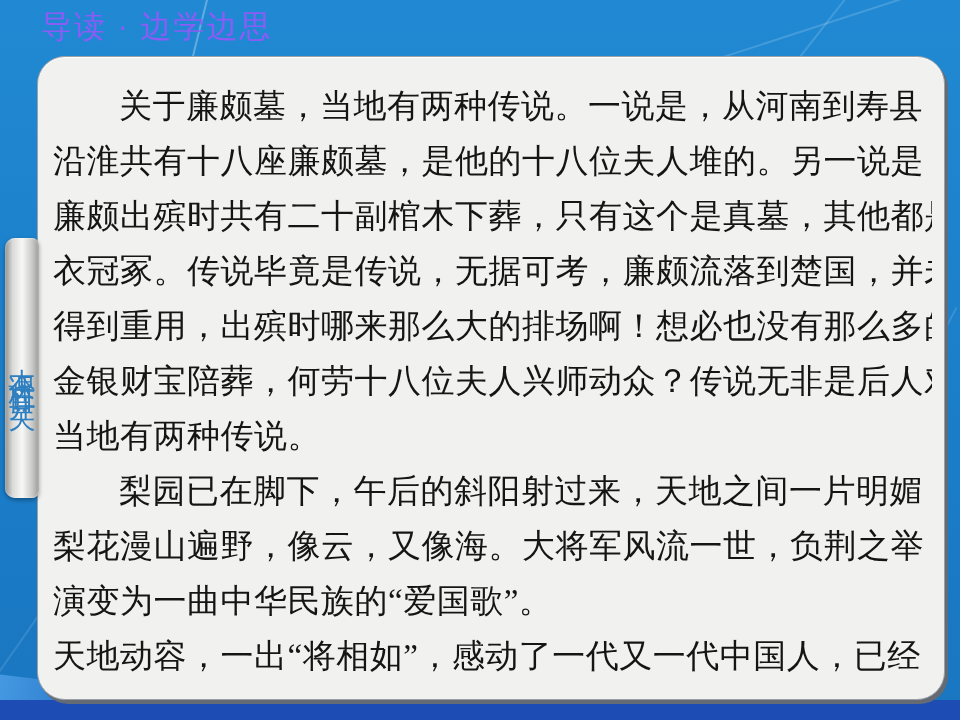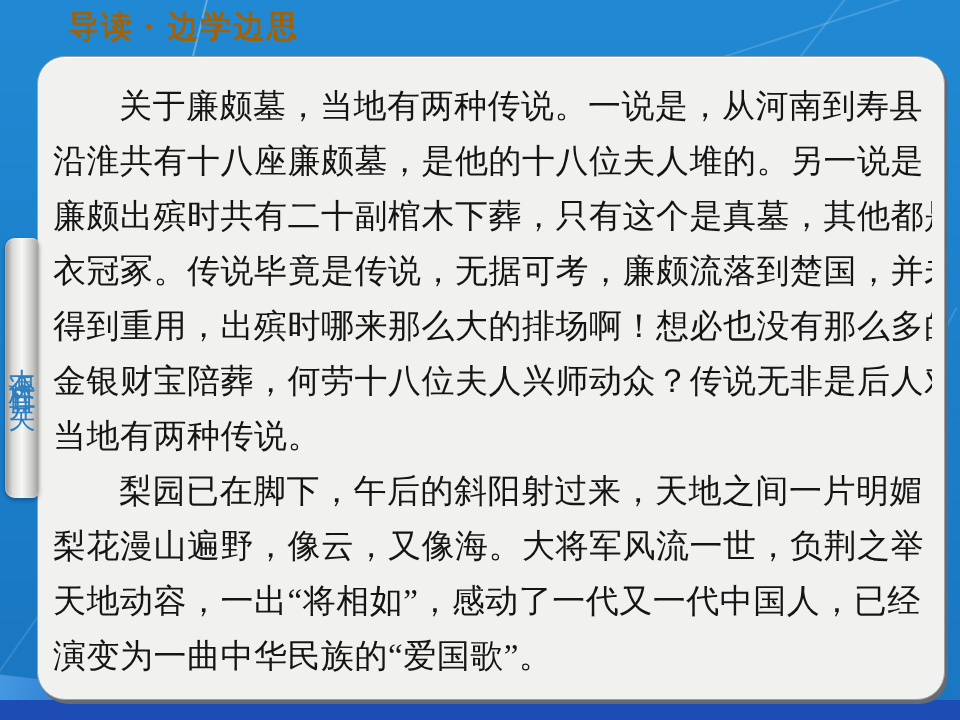--- a/index.html
+++ b/index.html
@@ -23,22 +23,22 @@
     background:#1d4db4;z-index:1;
   }
   .corner-swoosh{
     position:absolute;left:0;top:650px;width:210px;height:70px;z-index:1;
     background:linear-gradient(100deg,#469ae2 0%,#2f7fd0 35%,#1d4db4 75%);
     clip-path:polygon(0 35%,55% 55%,100% 78%,100% 100%,0 100%);
   }
 
   
   .header-title{
-    position:absolute;left:68px;top:6px;z-index:2;
-    font-size:31px;font-weight:bold;color:#a16207;letter-spacing:2px;
+    position:absolute;left:41px;top:6px;z-index:2;
+    font-size:31px;font-weight:normal;color:#8b5cf6;letter-spacing:2px;
   }
 
   
   .panel{
     position:absolute;left:37px;top:56px;width:908px;height:644px;z-index:2;
     background:#f1f1ef;border:1px solid #9aa0a6;border-radius:28px;
     box-shadow:3px 4px 0 #646b74, inset 0 1px 0 #ffffff;
     box-sizing:border-box;padding:22px 12px 0 15px;
   }
   .line{
@@ -80,19 +80,19 @@
 <div class="panel">
   <div class="line indent">关于廉颇墓，当地有两种传说。一说是，从河南到寿县，</div>
   <div class="line">沿淮共有十八座廉颇墓，是他的十八位夫人堆的。另一说是，</div>
   <div class="line">廉颇出殡时共有二十副棺木下葬，只有这个是真墓，其他都是</div>
   <div class="line">衣冠冢。传说毕竟是传说，无据可考，廉颇流落到楚国，并未</div>
   <div class="line">得到重用，出殡时哪来那么大的排场啊！想必也没有那么多的</div>
   <div class="line">金银财宝陪葬，何劳十八位夫人兴师动众？传说无非是后人对</div>
   <div class="line">当地有两种传说。</div>
   <div class="line indent">梨园已在脚下，午后的斜阳射过来，天地之间一片明媚，</div>
   <div class="line">梨花漫山遍野，像云，又像海。大将军风流一世，负荆之举，</div>
+  <div class="line">演变为一曲中华民族的“爱国歌”。</div>
   <div class="line">天地动容，一出“将相如”，感动了一代又一代中国人，已经</div>
-  <div class="line">演变为一曲中华民族的“爱国歌”。</div>
 </div>
 
 <div class="side-tab">
   <span class="side-tab-label">本课栏目开关</span>
 </div>
 
 </body></html>

